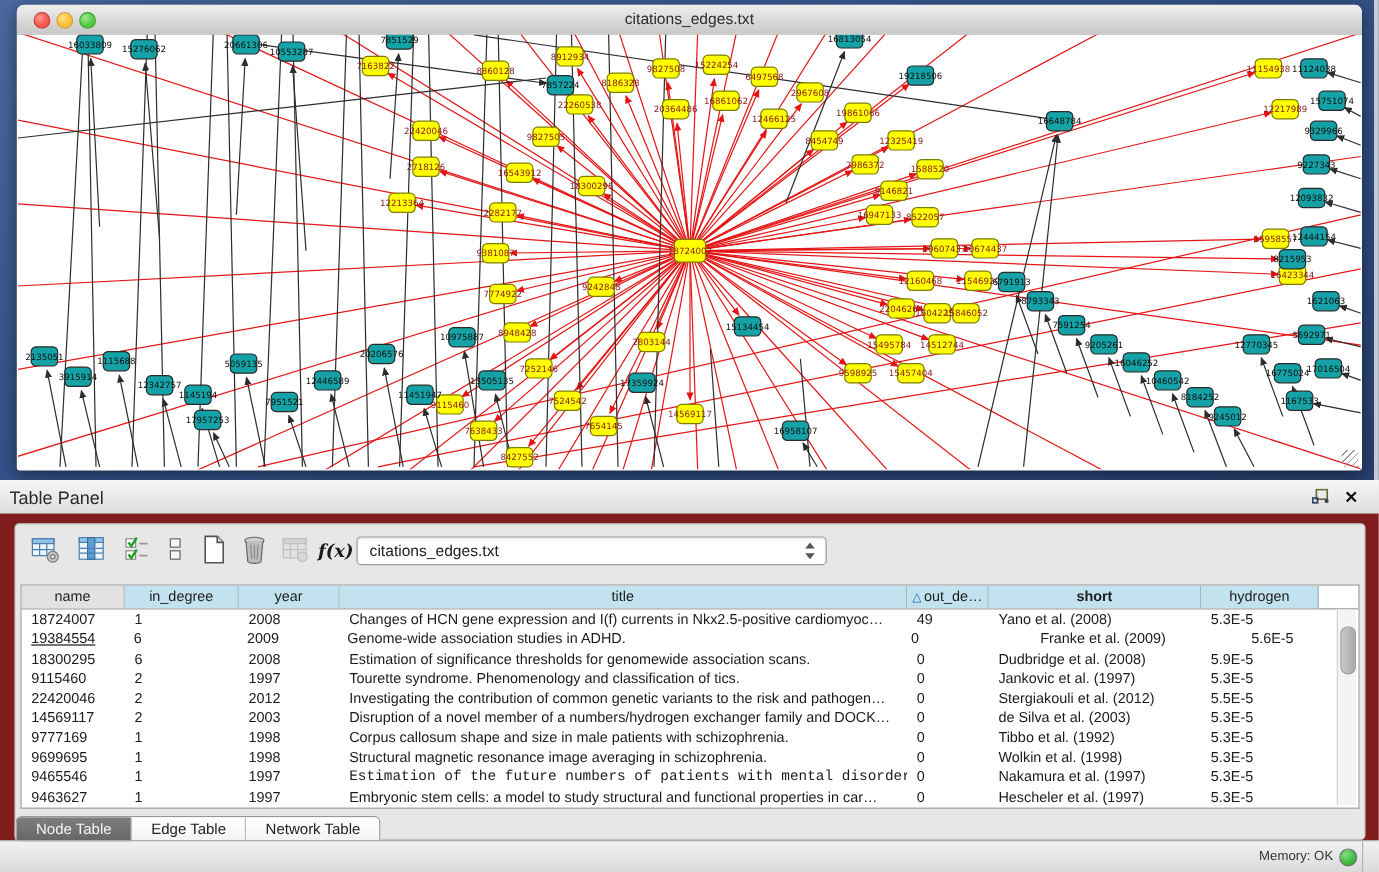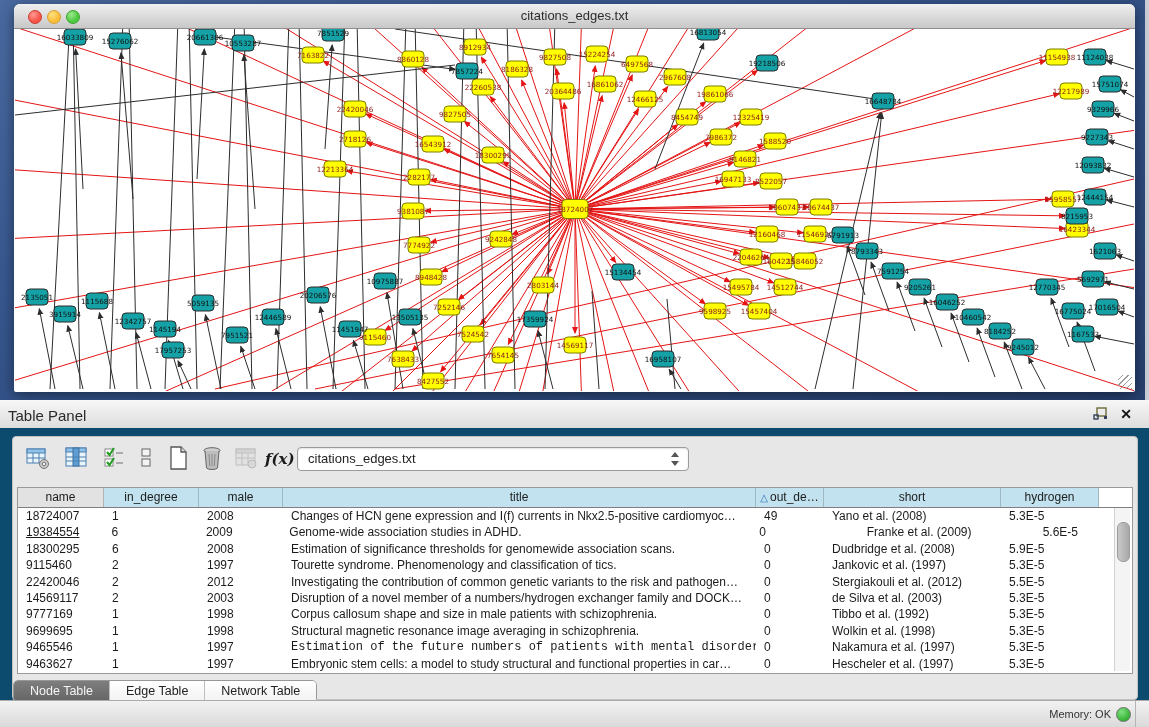--- a/index.html
+++ b/index.html
@@ -27,21 +27,21 @@
   .grip{position:absolute;right:2px;bottom:2px;width:14px;height:14px;
         background:repeating-linear-gradient(135deg,transparent 0 3px,#9a9a9a 3px 4px);}
   
   .panel-header{position:absolute;left:0;top:400px;width:1149px;height:27px;
                 background:linear-gradient(#f6f6f6,#dddddd);
                 border-top:1px solid #f8f8f8;border-bottom:1px solid #bdbdbd;}
   .panel-title{position:absolute;left:8px;top:6px;font-size:15px;color:#2a2a2a;}
   .float-icon{position:absolute;right:40px;top:6px;width:16px;height:14px;cursor:pointer;}
   .close-icon{position:absolute;right:16px;top:5px;width:14px;height:16px;
               font-size:14px;font-weight:bold;color:#111;cursor:pointer;line-height:16px;text-align:center;}
-  .panel-body{position:absolute;left:0;top:428px;width:1149px;height:272px;background:#0c4a6e;}
+  .panel-body{position:absolute;left:0;top:428px;width:1149px;height:272px;background:#7f1d1d;}
   .inner-box{position:absolute;left:12px;top:8px;width:1124px;height:262px;
              background:#e7e7e7;border:1px solid #c2c2c2;border-radius:4px;}
   
   .toolbar{position:absolute;left:6px;top:6px;height:32px;right:6px;}
   .tb-btn{position:absolute;top:2px;width:28px;height:28px;cursor:pointer;}
   .fx-label{font-family:"DejaVu Serif",serif;font-style:italic;font-weight:bold;
             font-size:15px;color:#1a1a1a;line-height:28px;text-align:center;}
   .combo{position:absolute;left:278px;top:4px;width:392px;height:24px;background:#fff;
          border:1px solid #9b9b9b;border-radius:4px;box-shadow:inset 0 1px 2px rgba(0,0,0,.12);
          font-size:13px;color:#222;line-height:22px;padding-left:10px;box-sizing:border-box;cursor:pointer;}
@@ -767,24 +767,24 @@
           <span class="up"></span>
             <span class="down"></span>
         </span>
       </div>
     </div>
 
     <div class="table-box">
       <div class="thead" id="thead">
           <div class="th gray" style="width: 86px;">name</div>
           <div class="th" style="width: 95px;">in_degree</div>
-          <div class="th" style="width: 84px;">male</div>
+          <div class="th" style="width: 84px;">year</div>
           <div class="th" style="width: 473px;">title</div>
           <div class="th" style="width: 68px;"><span class="sort-tri">△</span>out_de…</div>
-          <div class="th" style="width: 177px;">short</div>
+          <div class="th" style="width: 177px; font-weight: bold;">short</div>
           <div class="th" style="width: 98px;">hydrogen</div>
         </div>
       <div id="tbody">
           <div class="trow">
             <div class="td" style="width: 86px;">18724007</div>
             <div class="td" style="width: 95px;">1</div>
             <div class="td" style="width: 84px;">2008</div>
             <div class="td" style="width: 473px;">Changes of HCN gene expression and I(f) currents in Nkx2.5-positive cardiomyoc…</div>
             <div class="td" style="width: 68px;">49</div>
             <div class="td" style="width: 177px;">Yano et al. (2008)</div>

